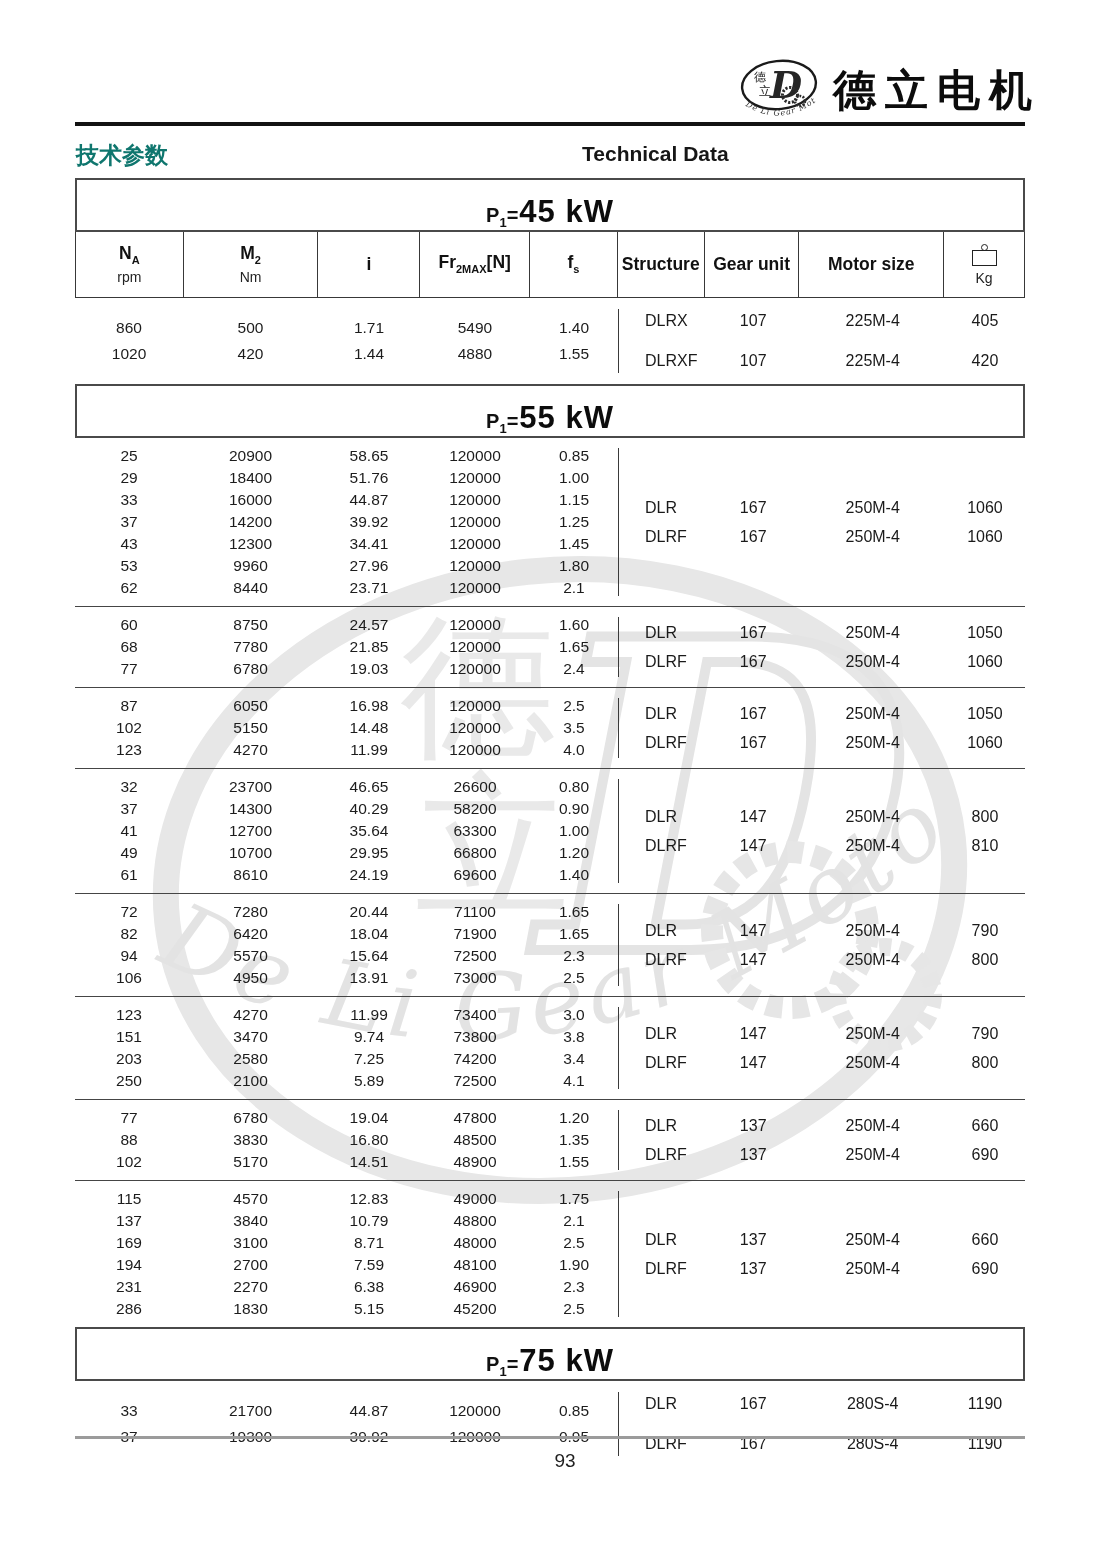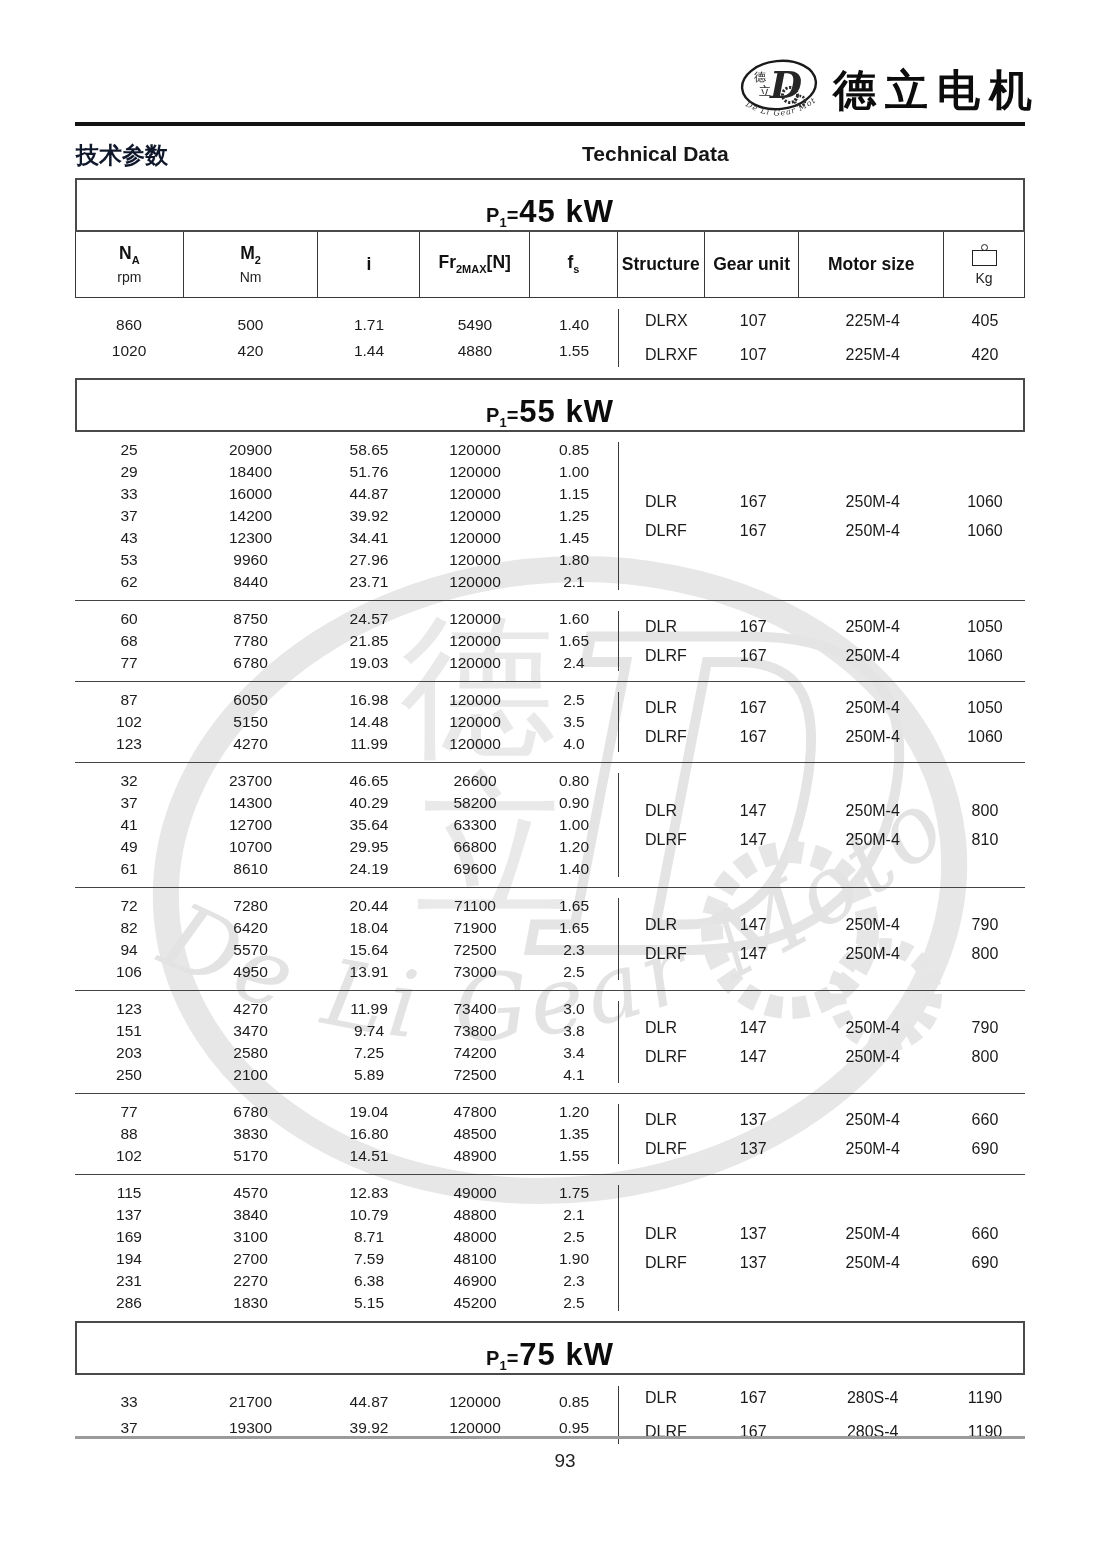--- a/index.html
+++ b/index.html
@@ -8,21 +8,21 @@
     position:relative; width:1100px; height:1555px; background:#fff;
     font-family:"Liberation Sans", sans-serif; color:#1a1a1a; overflow:hidden;
   }
   
   .watermark { position:absolute; left:0; top:0; width:1100px; height:1555px; z-index:0; pointer-events:none; }
   
   .logo-badge { position:absolute; left:737px; top:55px; width:84px; height:70px; z-index:2; }
   .brand { position:absolute; left:833px; top:62px; z-index:2; font-family:"DejaVu Serif", serif;
            font-weight:bold; font-size:43px; letter-spacing:9px; color:#0c0c0c; white-space:nowrap; }
   .top-rule { position:absolute; left:75px; top:122px; width:950px; height:4px; background:#121212; z-index:2; }
-  .title-zh { position:absolute; left:76px; top:140px; font-size:23px; font-weight:bold; color:#0f172a; z-index:2; }
+  .title-zh { position:absolute; left:76px; top:140px; font-size:23px; font-weight:bold; color:#0f766e; z-index:2; }
   .title-en { position:absolute; left:582px; top:142px; font-size:21px; font-weight:bold; color:#161616; z-index:2; }
   
   .table-area { position:absolute; left:75px; top:178px; width:950px; z-index:1; }
   .section-box { height:54px; border:2px solid #4a4a4a; background:transparent;
                  display:flex; align-items:flex-end; justify-content:center; padding-top:9px; }
   .p-prefix { font-size:20px; font-weight:bold; color:#111; }
   .p-prefix sub { font-size:13px; font-weight:bold; }
   .p-big { font-size:31px; font-weight:bold; color:#0c0c0c; letter-spacing:1px; margin-left:1px; }
   .col-header { height:66px; border:1.5px solid #383838; border-top:none; display:grid;
                 grid-template-columns:11.37% 14.21% 10.74% 11.58% 9.26% 9.16% 10.0% 15.26% 8.42%; }
@@ -37,21 +37,21 @@
   .weight-icon .block { width:25px; height:16px; border:1.6px solid #222; margin-top:-1px; background:#fff; }
   
   .group { display:flex; padding:7px 0; }
   .group.sep { border-top:1.3px solid #454545; }
   .group-left { width:57.16%; display:flex; flex-direction:column; justify-content:center; }
   .drow { display:grid; grid-template-columns:19.9% 24.86% 18.78% 20.26% 16.2%;
           height:22px; align-items:center; text-align:center; font-size:15.5px; color:#1c1c1c; }
   .group.roomy .drow { height:26px; }
   .group-right { width:42.84%; border-left:1.6px solid #3a3a3a; margin:3px 0;
                  display:flex; flex-direction:column; justify-content:center; gap:5px; }
-  .group.roomy .group-right { margin:4px 0; gap:10px; }
+  .group.roomy .group-right { margin:4px 0; gap:16px; }
   .vrow { display:grid; grid-template-columns:21.4% 23.3% 35.6% 19.7%;
           height:24px; align-items:center; text-align:center; font-size:16px; color:#1a1a1a; }
   .vrow .structure { text-align:left; padding-left:26px; }
   
   .footer-rule { position:absolute; left:75px; top:1436px; width:950px; height:2.5px; background:#9b9b9b; z-index:1; }
   .page-num { position:absolute; left:15px; top:1450px; width:1100px; text-align:center;
               font-size:19px; color:#1f1f1f; z-index:1; }
 </style>
 </head>
 <body>

